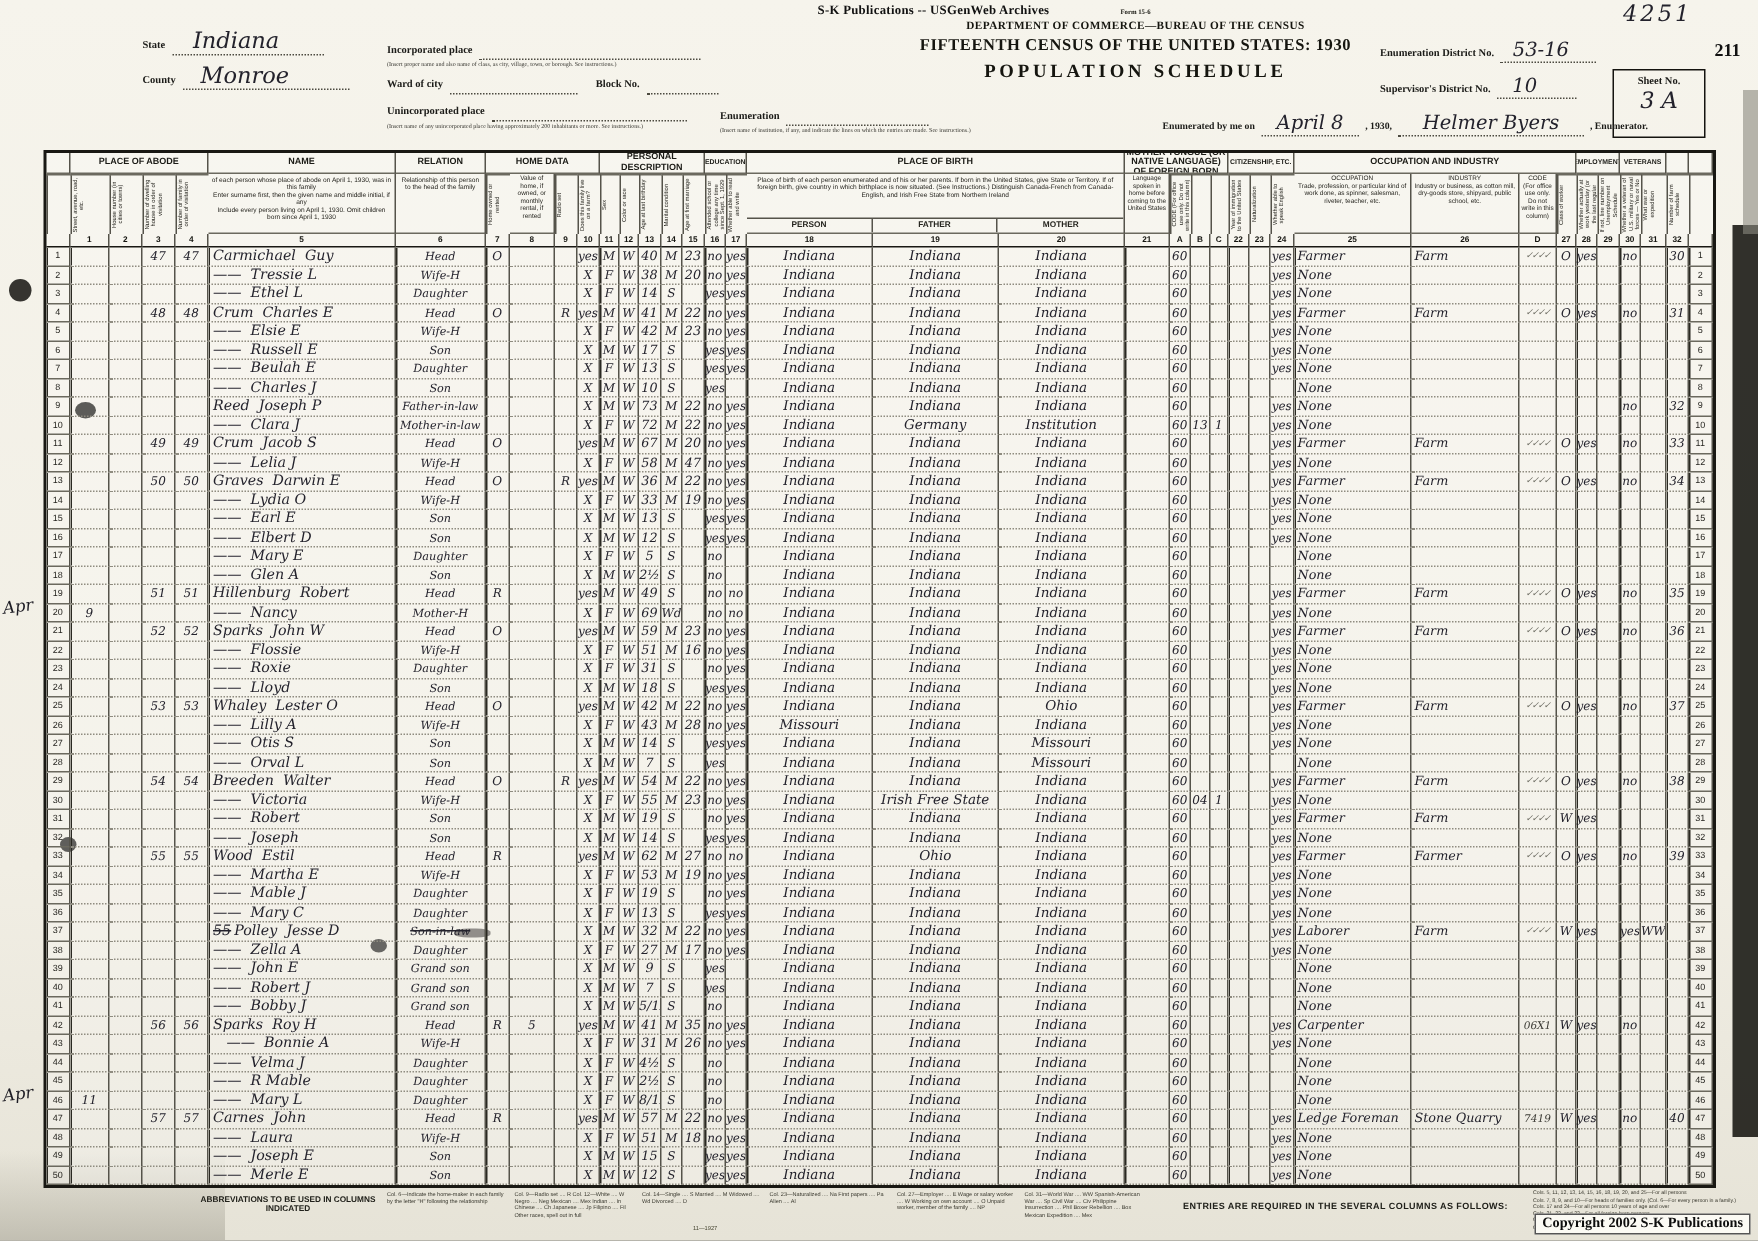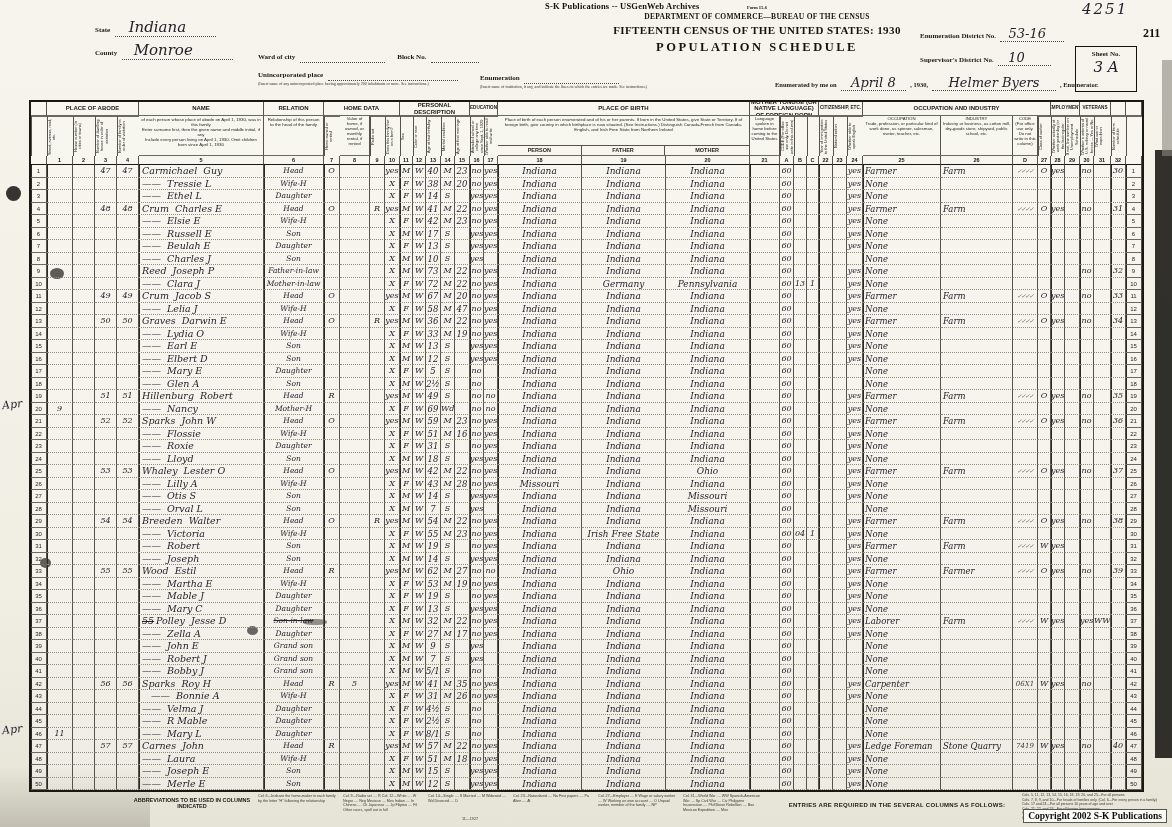--- a/index.html
+++ b/index.html
@@ -115,20 +115,25 @@
 
   <div class="fld" style="left:95px; top:18px;">
     <span class="fh-label">State</span>
     <span class="hw hw-lg uline" style="padding:0 30px 0 14px;">Indiana</span>
   </div>
   <div class="fld" style="left:95px; top:41px;">
     <span class="fh-label">County</span>
     <span class="hw hw-lg uline" style="padding:0 40px 0 12px;">Monroe</span>
   </div>
 
+  <div class="fld" style="left:258px; top:22px;">
+    <span class="fh-label">Incorporated place</span>
+    <span class="dots" style="width:148px;"></span>
+    <div class="fh-note">(Insert proper name and also name of class, as city, village, town, or borough.  See instructions.)</div>
+  </div>
   <div class="fld" style="left:258px; top:45px;">
     <span class="fh-label">Ward of city</span>
     <span class="dots" style="width:85px;"></span>
     <span class="fh-label" style="margin-left:8px;">Block No.</span>
     <span class="dots" style="width:48px;"></span>
   </div>
   <div class="fld" style="left:258px; top:63px;">
     <span class="fh-label">Unincorporated place</span>
     <span class="dots" style="width:130px;"></span>
     <div class="fh-note">(Insert name of any unincorporated place having approximately 200 inhabitants or more.  See instructions.)</div>
@@ -616,21 +621,21 @@
       <div class="cell c-farm" style="grid-area: 13 / 11;">X</div>
       <div class="cell c-sex gb" style="grid-area: 13 / 12;">F</div>
       <div class="cell c-race" style="grid-area: 13 / 13;">W</div>
       <div class="cell c-age" style="grid-area: 13 / 14;">72</div>
       <div class="cell c-mar" style="grid-area: 13 / 15;">M</div>
       <div class="cell c-agem" style="grid-area: 13 / 16;">22</div>
       <div class="cell c-sch gb" style="grid-area: 13 / 17;">no</div>
       <div class="cell c-rw" style="grid-area: 13 / 18;">yes</div>
       <div class="cell c-bpP gb" style="grid-area: 13 / 19;">Indiana</div>
       <div class="cell c-bpF" style="grid-area: 13 / 20;">Germany</div>
-      <div class="cell c-bpM" style="grid-area: 13 / 21;">Pennsylvania</div>
+      <div class="cell c-bpM" style="grid-area: 13 / 21;">Institution</div>
       <div class="cell c-lang gb" style="grid-area: 13 / 22;"></div>
       <div class="cell c-cA" style="grid-area: 13 / 23;">60</div>
       <div class="cell c-cB" style="grid-area: 13 / 24;">13</div>
       <div class="cell c-cC" style="grid-area: 13 / 25;">1</div>
       <div class="cell c-imm gb" style="grid-area: 13 / 26;"></div>
       <div class="cell c-nat" style="grid-area: 13 / 27;"></div>
       <div class="cell c-eng" style="grid-area: 13 / 28;">yes</div>
       <div class="cell c-occ gb" style="grid-area: 13 / 29;">None</div>
       <div class="cell c-ind" style="grid-area: 13 / 30;"></div>
       <div class="cell c-cD" style="grid-area: 13 / 31;"></div>

